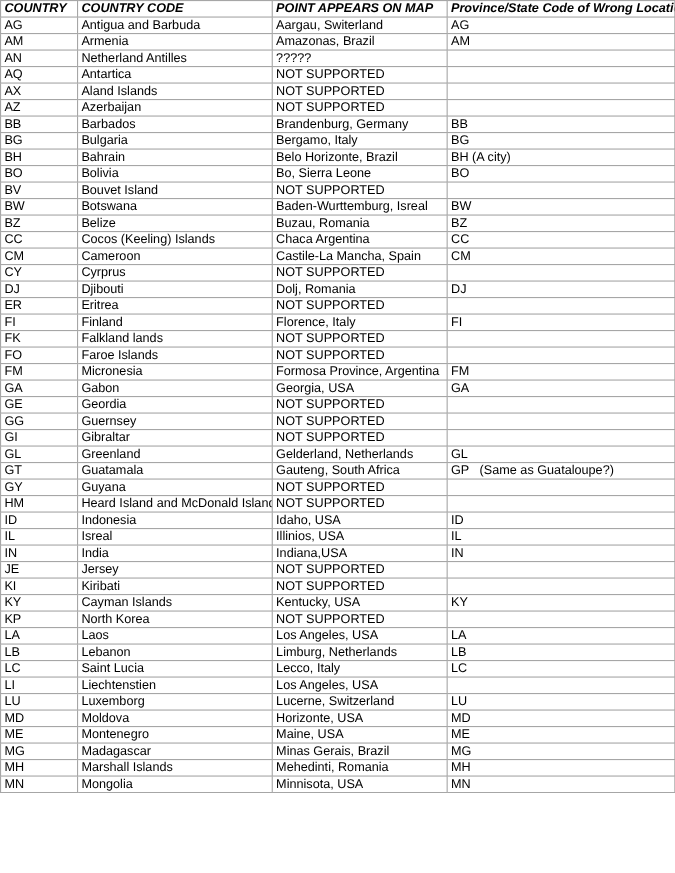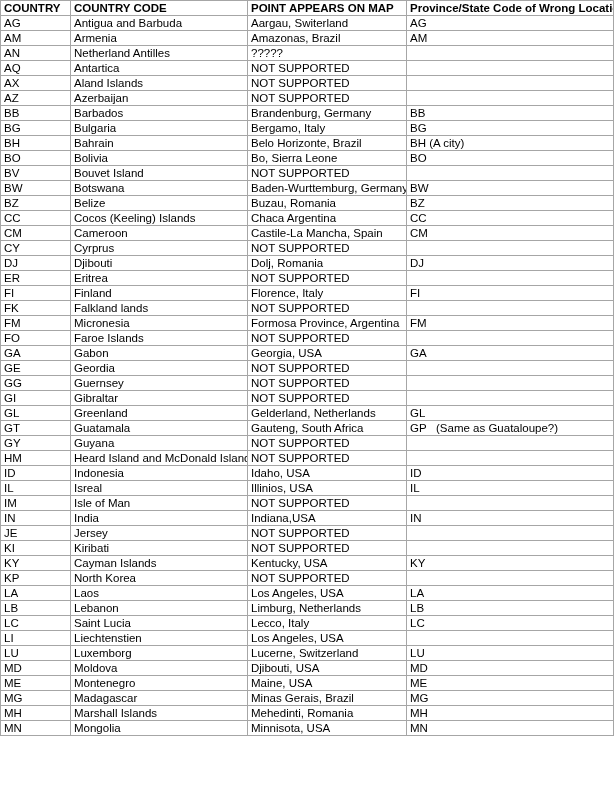--- a/index.html
+++ b/index.html
@@ -26,20 +26,21 @@
     padding: 0 1px 0 3px;
     text-align: left;
     vertical-align: middle;
     white-space: pre;
     overflow: hidden;
     line-height: 13px;
     font-weight: normal;
   }
   table.grid th {
     font-weight: bold;
+    font-style: italic;
   }
   col.c0 { width: 70px; }
   col.c1 { width: 177px; }
   col.c2 { width: 159px; }
   col.c3 { width: 207px; }
 </style>
 </head>
 <body>
 
 <table class="grid">
@@ -120,21 +121,21 @@
       </tr>
       <tr>
         <td>BV</td>
         <td>Bouvet Island</td>
         <td>NOT SUPPORTED</td>
         <td></td>
       </tr>
       <tr>
         <td>BW</td>
         <td>Botswana</td>
-        <td>Baden-Wurttemburg, Germany</td>
+        <td>Baden-Wurttemburg, Isreal</td>
         <td>BW</td>
       </tr>
       <tr>
         <td>BZ</td>
         <td>Belize</td>
         <td>Buzau, Romania</td>
         <td>BZ</td>
       </tr>
       <tr>
         <td>CC</td>
@@ -172,32 +173,32 @@
         <td>Florence, Italy</td>
         <td>FI</td>
       </tr>
       <tr>
         <td>FK</td>
         <td>Falkland lands</td>
         <td>NOT SUPPORTED</td>
         <td></td>
       </tr>
       <tr>
+        <td>FO</td>
+        <td>Faroe Islands</td>
+        <td>NOT SUPPORTED</td>
+        <td></td>
+      </tr>
+      <tr>
         <td>FM</td>
         <td>Micronesia</td>
         <td>Formosa Province, Argentina</td>
         <td>FM</td>
       </tr>
       <tr>
-        <td>FO</td>
-        <td>Faroe Islands</td>
-        <td>NOT SUPPORTED</td>
-        <td></td>
-      </tr>
-      <tr>
         <td>GA</td>
         <td>Gabon</td>
         <td>Georgia, USA</td>
         <td>GA</td>
       </tr>
       <tr>
         <td>GE</td>
         <td>Geordia</td>
         <td>NOT SUPPORTED</td>
         <td></td>
@@ -244,26 +245,20 @@
         <td>Idaho, USA</td>
         <td>ID</td>
       </tr>
       <tr>
         <td>IL</td>
         <td>Isreal</td>
         <td>Illinios, USA</td>
         <td>IL</td>
       </tr>
       <tr>
-        <td>IM</td>
-        <td>Isle of Man</td>
-        <td>NOT SUPPORTED</td>
-        <td></td>
-      </tr>
-      <tr>
         <td>IN</td>
         <td>India</td>
         <td>Indiana,USA</td>
         <td>IN</td>
       </tr>
       <tr>
         <td>JE</td>
         <td>Jersey</td>
         <td>NOT SUPPORTED</td>
         <td></td>
@@ -312,21 +307,21 @@
       </tr>
       <tr>
         <td>LU</td>
         <td>Luxemborg</td>
         <td>Lucerne, Switzerland</td>
         <td>LU</td>
       </tr>
       <tr>
         <td>MD</td>
         <td>Moldova</td>
-        <td>Djibouti, USA</td>
+        <td>Horizonte, USA</td>
         <td>MD</td>
       </tr>
       <tr>
         <td>ME</td>
         <td>Montenegro</td>
         <td>Maine, USA</td>
         <td>ME</td>
       </tr>
       <tr>
         <td>MG</td>

